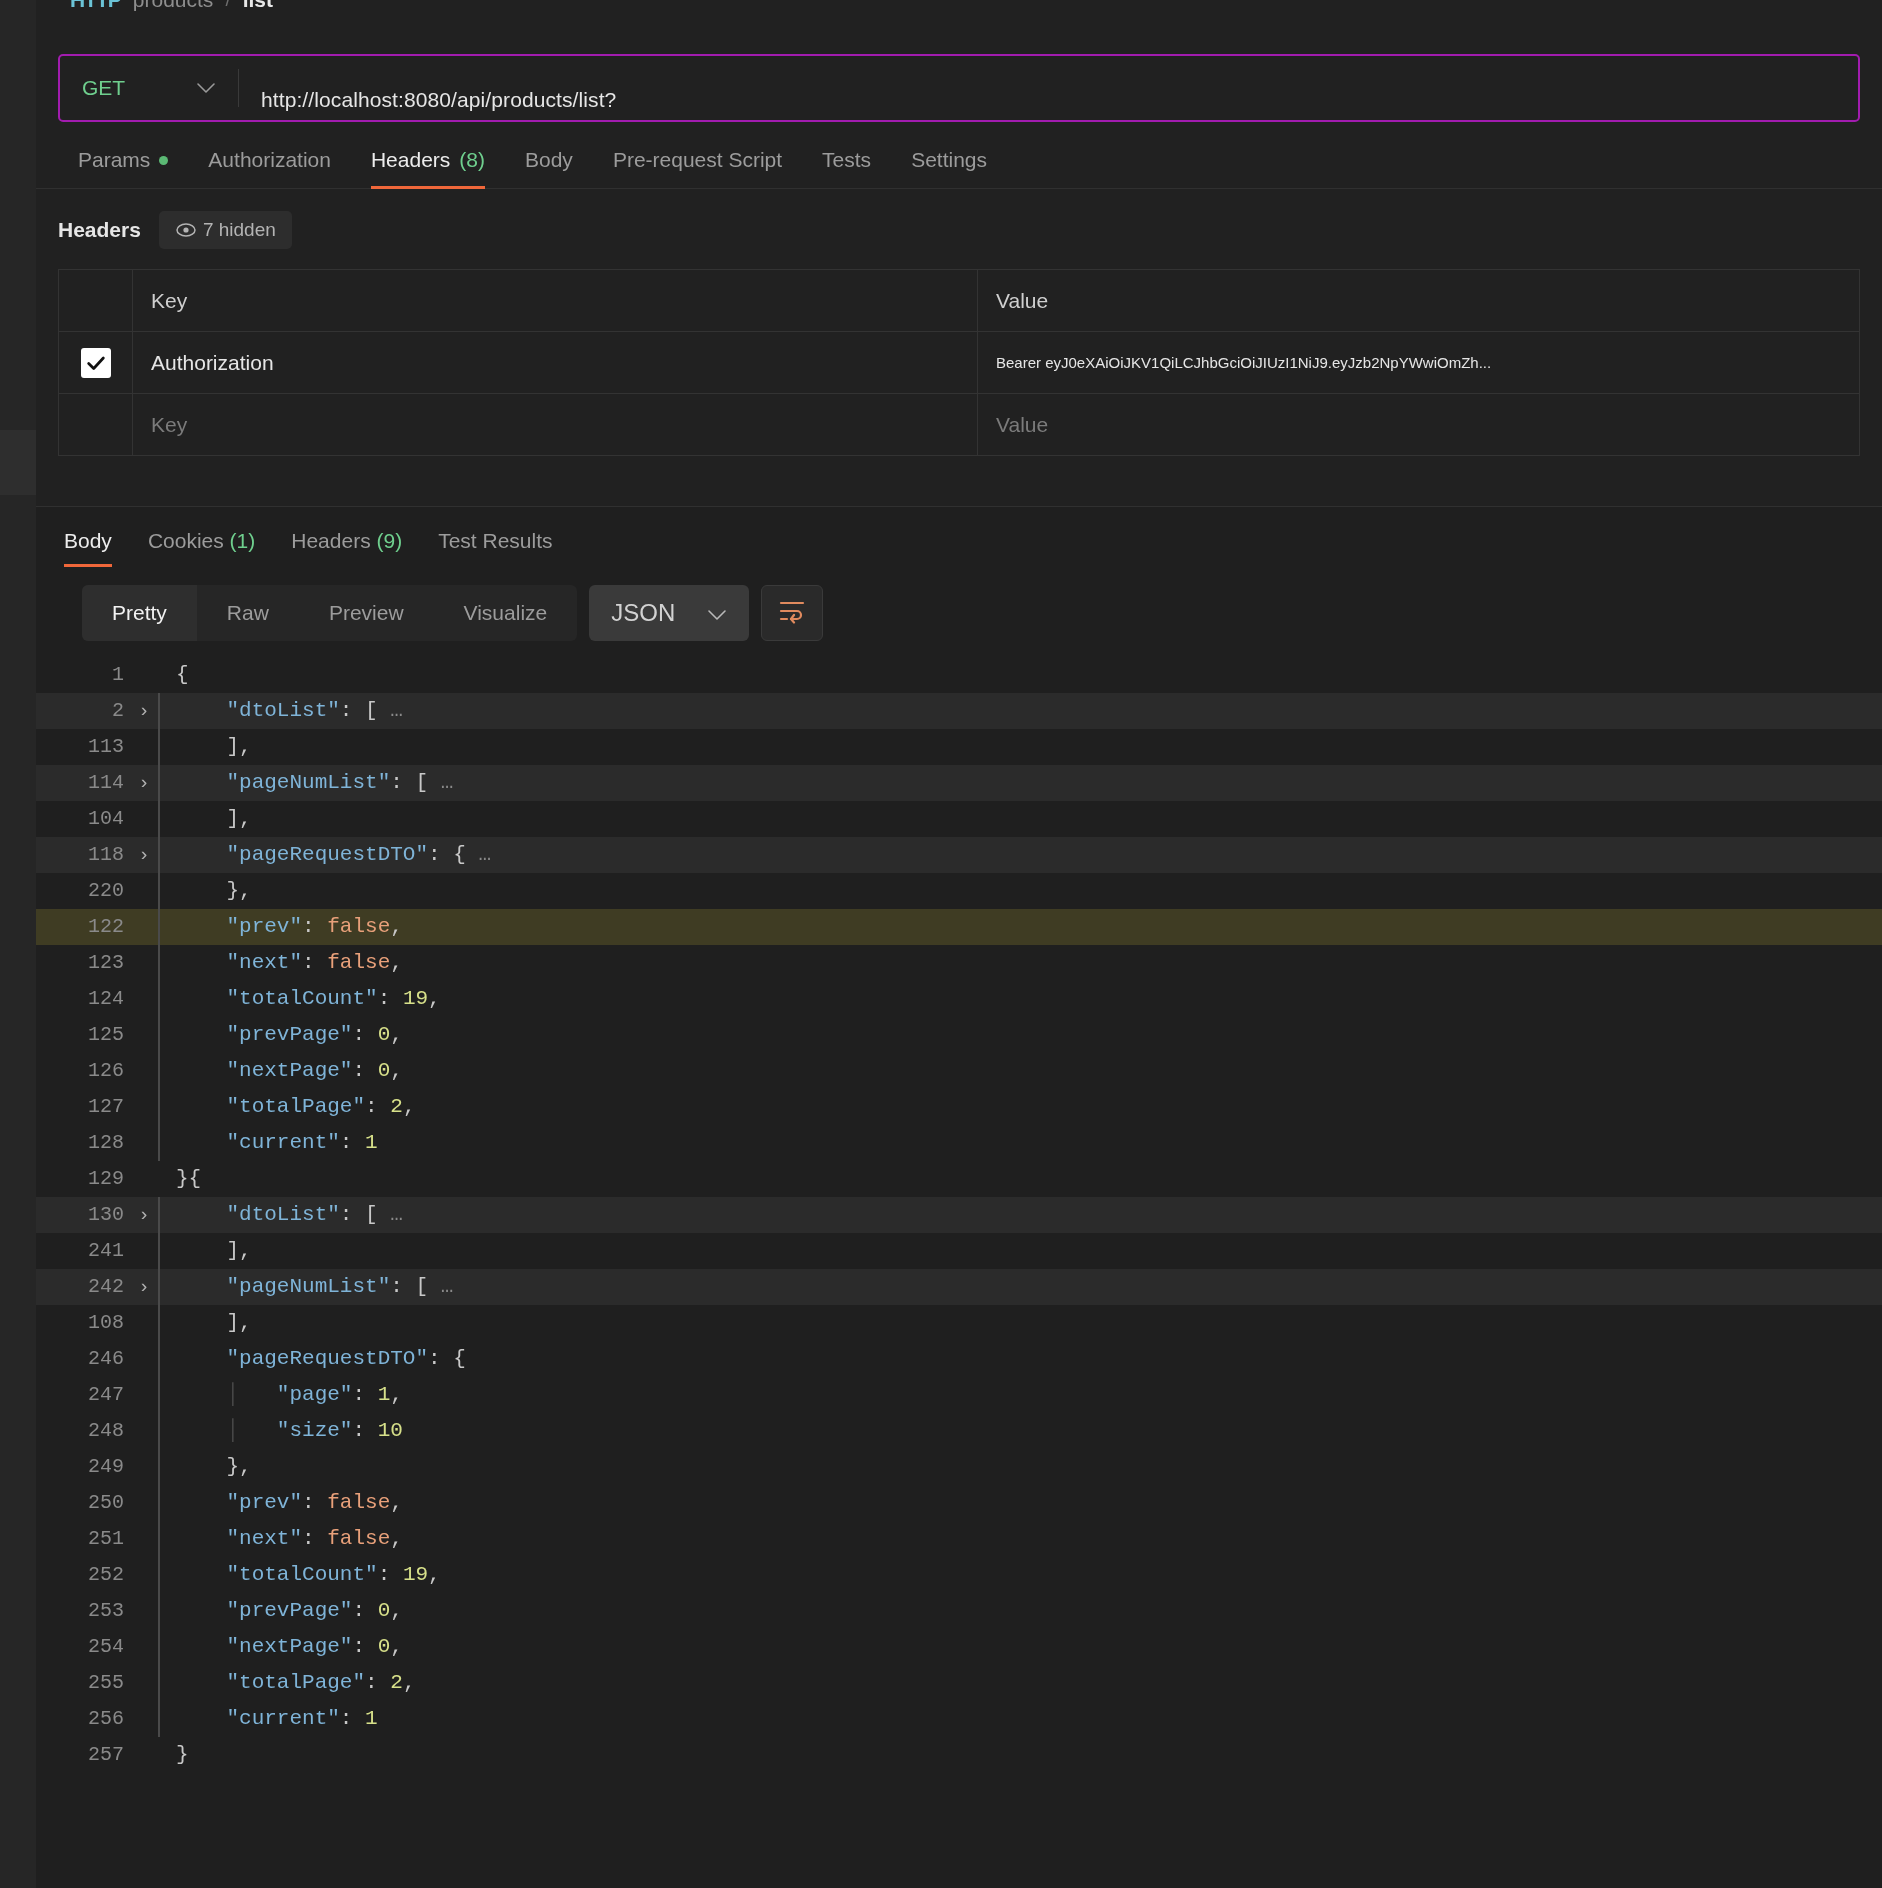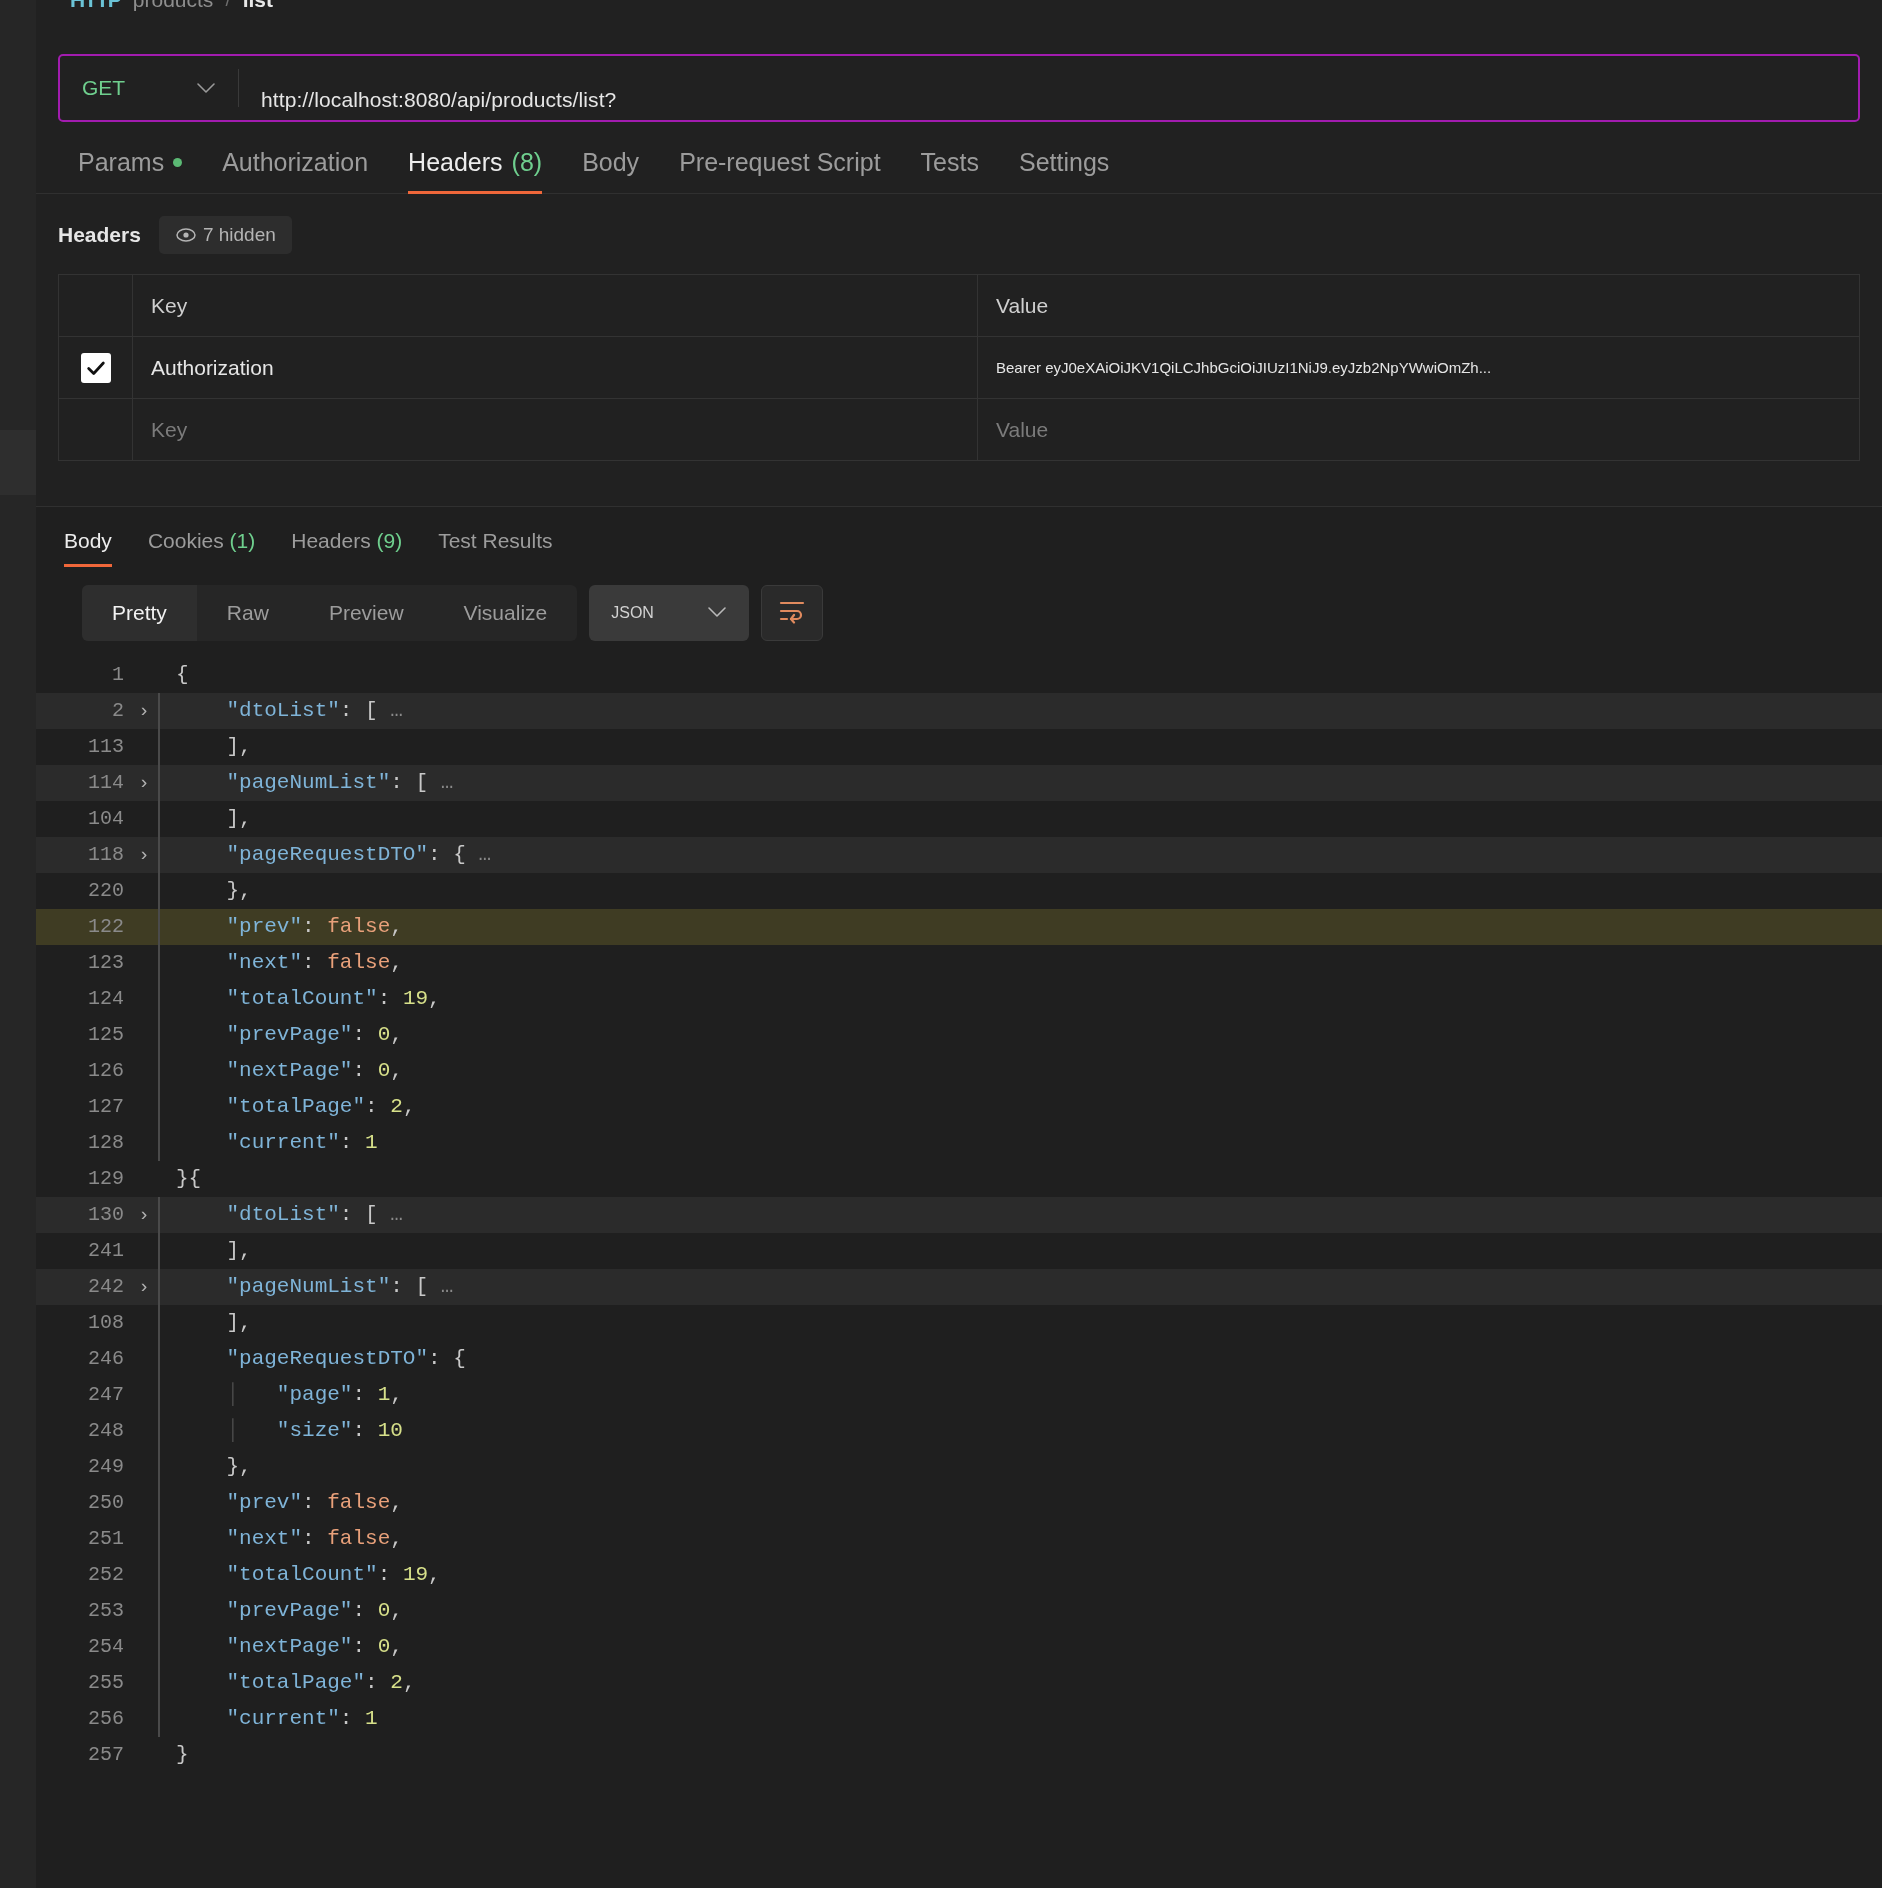--- a/index.html
+++ b/index.html
@@ -37,21 +37,21 @@
   }
   .method-label { color: #6fcf8e; font-size: 21px; }
   .caret { color: #9a9a9a; font-size: 15px; }
   .url-divider { width: 1px; height: 38px; background: #3a3a3a; }
   .url-input { flex: 1; padding-left: 22px; color: #e6e6e6; font-size: 21px; letter-spacing: .1px; margin-top: 24px; }
 
   
   .req-tabs { display: flex; align-items: flex-end; gap: 0; padding: 26px 22px 0 22px; border-bottom: 1px solid #303030; flex: 0 0 auto; }
   .rtab {
     position: relative; padding: 0 20px 16px 20px; color: #9c9c9c;
-    font-size: 25px; cursor: pointer; display: flex; align-items: center; gap: 9px; white-space: nowrap;
+    font-size: 21px; cursor: pointer; display: flex; align-items: center; gap: 9px; white-space: nowrap;
   }
   .rtab.active { color: #ededed; }
   .rtab.active::after { content: ""; position: absolute; left: 20px; right: 20px; bottom: -1px; height: 3px; background: #f0673a; }
   .rtab .count { color: #6fcf8e; }
   .dot-green { width: 9px; height: 9px; border-radius: 50%; background: #5bb974; display: inline-block; }
 
   
   .headers-sec { padding: 22px 22px 0 22px; flex: 0 0 auto; }
   .headers-head { display: flex; align-items: center; gap: 18px; margin-bottom: 20px; }
   .headers-title { color: #e6e6e6; font-size: 21px; font-weight: 700; }
@@ -86,21 +86,21 @@
   .ptab.active { color: #ededed; }
   .ptab.active::after { content: ""; position: absolute; left: 18px; right: 18px; bottom: 0; height: 3px; background: #f0673a; }
   .ptab .count { color: #6fcf8e; }
 
   .fmt-row { display: flex; align-items: center; gap: 12px; padding: 18px 22px 16px 46px; flex: 0 0 auto; }
   .seg { display: flex; background: #262626; border-radius: 6px; overflow: hidden; height: 56px; }
   .seg-btn { padding: 0 30px; display: flex; align-items: center; color: #9c9c9c; font-size: 21px; cursor: pointer; }
   .seg-btn.active { background: #2e2e2e; color: #f2f2f2; }
   .json-sel {
     background: #3a3a3a; border-radius: 6px; height: 56px; display: flex; align-items: center;
-    justify-content: space-between; padding: 0 22px; gap: 26px; color: #d2d2d2; font-size: 16px; cursor: pointer; min-width: 160px;
+    justify-content: space-between; padding: 0 22px; gap: 26px; color: #d2d2d2; font-size: 24px; cursor: pointer; min-width: 160px;
   }
   .wrap-btn {
     width: 62px; height: 56px; background: #2a2a2a; border: 1px solid #3a3a3a; border-radius: 6px;
     display: flex; align-items: center; justify-content: center; cursor: pointer;
   }
 
   
   .code { flex: 1 1 auto; overflow: hidden; background: #1f1f1f; font-family: "Liberation Mono", monospace; }
   .cl { display: flex; align-items: center; height: 36px; font-size: 21px; line-height: 36px; }
   .cl.hl-grey { background: #2b2b2b; }

